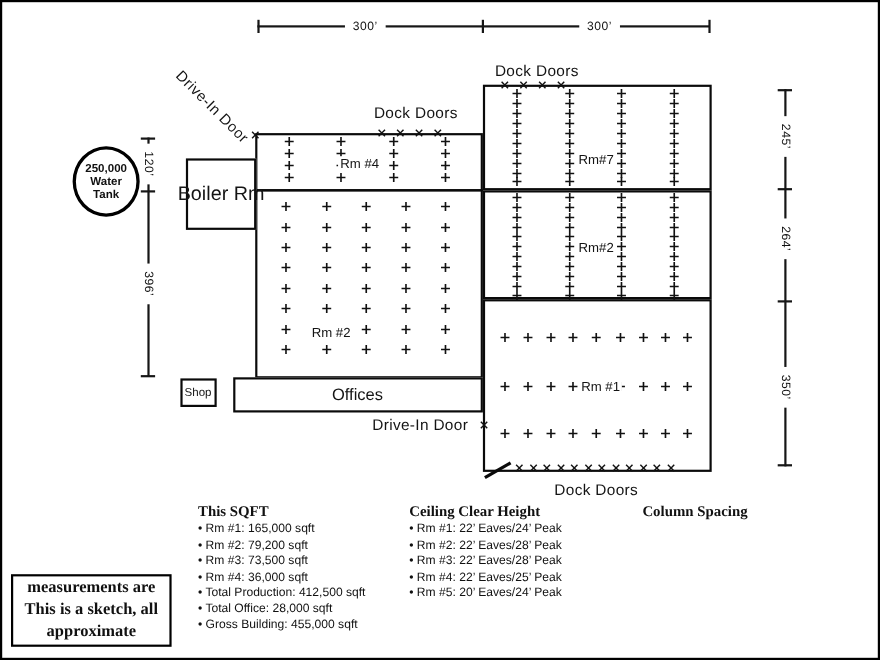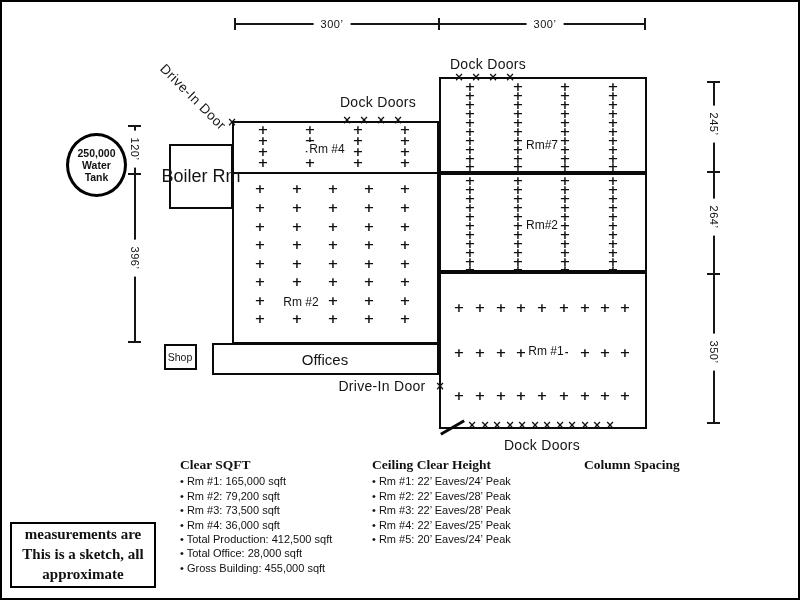--- a/index.html
+++ b/index.html
@@ -304,21 +304,21 @@
   <span class="lbl shop-lbl" style="left:178px; top:355px;">Shop</span>
   <span class="lbl offices-lbl" style="left:323px; top:357px;">Offices</span>
 
   <span class="lbl big-lbl" style="left:376px; top:100px;">Dock Doors</span>
   <span class="lbl big-lbl" style="left:486px; top:62px;">Dock Doors</span>
   <span class="lbl big-lbl" style="left:540px; top:443px;">Dock Doors</span>
   <span class="lbl driveintop" style="left:191px; top:95px;">Drive-In Door</span>
   <span class="lbl big-lbl" style="left:380px; top:384px;">Drive-In Door</span>
 
   <div class="spec-list list-room-sqft">
-    <div class="spec-title">Clear SQFT</div>
+    <div class="spec-title">This SQFT</div>
     <ul>
       <li>Rm #1: 165,000 sqft</li>
       <li>Rm #2: 79,200 sqft</li>
       <li>Rm #3: 73,500 sqft</li>
       <li>Rm #4: 36,000 sqft</li>
       <li>Total Production: 412,500 sqft</li>
       <li>Total Office: 28,000 sqft</li>
       <li>Gross Building: 455,000 sqft</li>
     </ul>
   </div>

